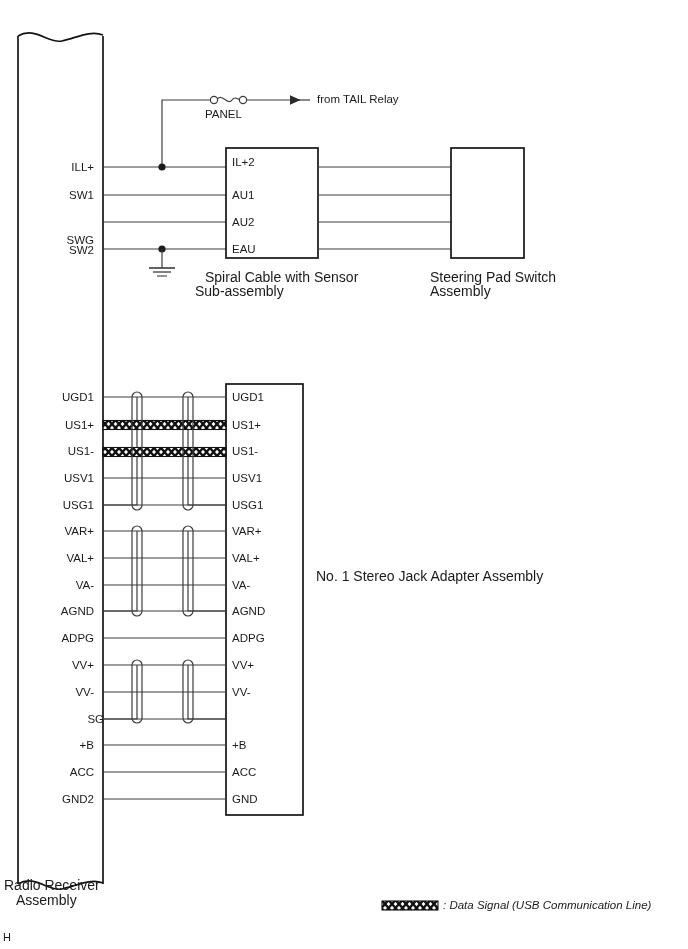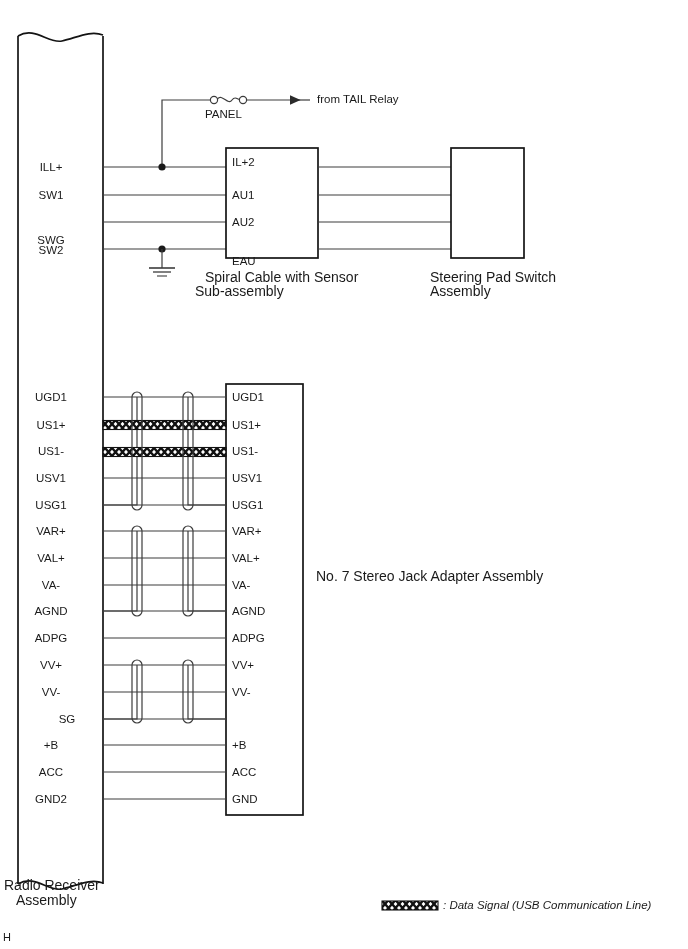--- a/index.html
+++ b/index.html
@@ -7,21 +7,21 @@
     width:688px;height:949px;position:relative;overflow:hidden;
     font-family:"Liberation Sans","DejaVu Sans",sans-serif;
     color:#1a1a1a;
   }
   #diagram-root{position:absolute;left:0;top:0;width:688px;height:949px;}
   svg#wiring{position:absolute;left:0;top:0;width:688px;height:949px;}
   .lbl{
     position:absolute;font-size:11.5px;line-height:13px;color:#1a1a1a;
     white-space:pre;
   }
-  .lbl.r{text-align:center;}
+  .lbl.r{text-align:right;}
   .lbl.l{text-align:center;}
   .pin-left{width:86px;text-align:right;}
   .cap{font-size:14px;line-height:14px;}
   .page-mark{position:absolute;left:3px;top:931px;font-size:11px;}
   .legend-text{position:absolute;font-size:11.5px;font-style:italic;}
 </style>
 </head>
 <body>
 
 <div id="diagram-root">
@@ -127,21 +127,21 @@
   </svg>
 
   <div class="lbl r pin-left" style="left:8px;top:161px;">ILL+</div>
   <div class="lbl r pin-left" style="left:8px;top:189px;">SW1</div>
   <div class="lbl r pin-left" style="left:8px;top:216px;margin-top:28px;">SW2</div>
   <div class="lbl r pin-left" style="left:8px;top:234px;">SWG</div>
 
   <div class="lbl l" style="left:232px;top:156px;">IL+2</div>
   <div class="lbl l" style="left:232px;top:189px;">AU1</div>
   <div class="lbl l" style="left:232px;top:216px;">AU2</div>
-  <div class="lbl l" style="left:232px;top:243px;margin-top:12px;">EAU</div>
+  <div class="lbl l" style="left:232px;top:243px;">EAU</div>
 
   <div class="lbl l" style="left:205px;top:108px;">PANEL</div>
   <div class="lbl l" style="left:317px;top:93px;">from TAIL Relay</div>
 
   <div class="lbl l cap" style="left:205px;top:270px;">Spiral Cable with Sensor</div>
   <div class="lbl l cap" style="left:195px;top:284px;">Sub-assembly</div>
   <div class="lbl l cap" style="left:430px;top:270px;">Steering Pad Switch</div>
   <div class="lbl l cap" style="left:430px;top:284px;">Assembly</div>
 
   <div class="lbl r pin-left" style="left:8px;top:391px;">UGD1</div>
@@ -149,42 +149,42 @@
   <div class="lbl r pin-left" style="left:8px;top:445px;">US1-</div>
   <div class="lbl r pin-left" style="left:8px;top:472px;">USV1</div>
   <div class="lbl r pin-left" style="left:8px;top:499px;">USG1</div>
   <div class="lbl r pin-left" style="left:8px;top:525px;">VAR+</div>
   <div class="lbl r pin-left" style="left:8px;top:552px;">VAL+</div>
   <div class="lbl r pin-left" style="left:8px;top:579px;">VA-</div>
   <div class="lbl r pin-left" style="left:8px;top:605px;">AGND</div>
   <div class="lbl r pin-left" style="left:8px;top:632px;">ADPG</div>
   <div class="lbl r pin-left" style="left:8px;top:659px;">VV+</div>
   <div class="lbl r pin-left" style="left:8px;top:686px;">VV-</div>
-  <div class="lbl r pin-left" style="left:24px;top:713px;">SG</div>
+  <div class="lbl r pin-left" style="left:18px;top:713px;">SG</div>
   <div class="lbl r pin-left" style="left:8px;top:739px;">+B</div>
   <div class="lbl r pin-left" style="left:8px;top:766px;">ACC</div>
   <div class="lbl r pin-left" style="left:8px;top:793px;">GND2</div>
 
   <div class="lbl l" style="left:232px;top:391px;">UGD1</div>
   <div class="lbl l" style="left:232px;top:419px;">US1+</div>
   <div class="lbl l" style="left:232px;top:445px;">US1-</div>
   <div class="lbl l" style="left:232px;top:472px;">USV1</div>
   <div class="lbl l" style="left:232px;top:499px;">USG1</div>
   <div class="lbl l" style="left:232px;top:525px;">VAR+</div>
   <div class="lbl l" style="left:232px;top:552px;">VAL+</div>
   <div class="lbl l" style="left:232px;top:579px;">VA-</div>
   <div class="lbl l" style="left:232px;top:605px;">AGND</div>
   <div class="lbl l" style="left:232px;top:632px;">ADPG</div>
   <div class="lbl l" style="left:232px;top:659px;">VV+</div>
   <div class="lbl l" style="left:232px;top:686px;">VV-</div>
   <div class="lbl l" style="left:232px;top:739px;">+B</div>
   <div class="lbl l" style="left:232px;top:766px;">ACC</div>
   <div class="lbl l" style="left:232px;top:793px;">GND</div>
 
-  <div class="lbl l cap" style="left:316px;top:569px;">No. 7 Stereo Jack Adapter Assembly</div>
+  <div class="lbl l cap" style="left:316px;top:569px;">No. 1 Stereo Jack Adapter Assembly</div>
 
   <div class="lbl l cap" style="left:4px;top:878px;">Radio Receiver</div>
   <div class="lbl l cap" style="left:16px;top:893px;">Assembly</div>
 
   <div class="legend-text" style="left:443px;top:899px;">: Data Signal (USB Communication Line)</div>
 
   <div class="page-mark">H</div>
 
 </div>
 

